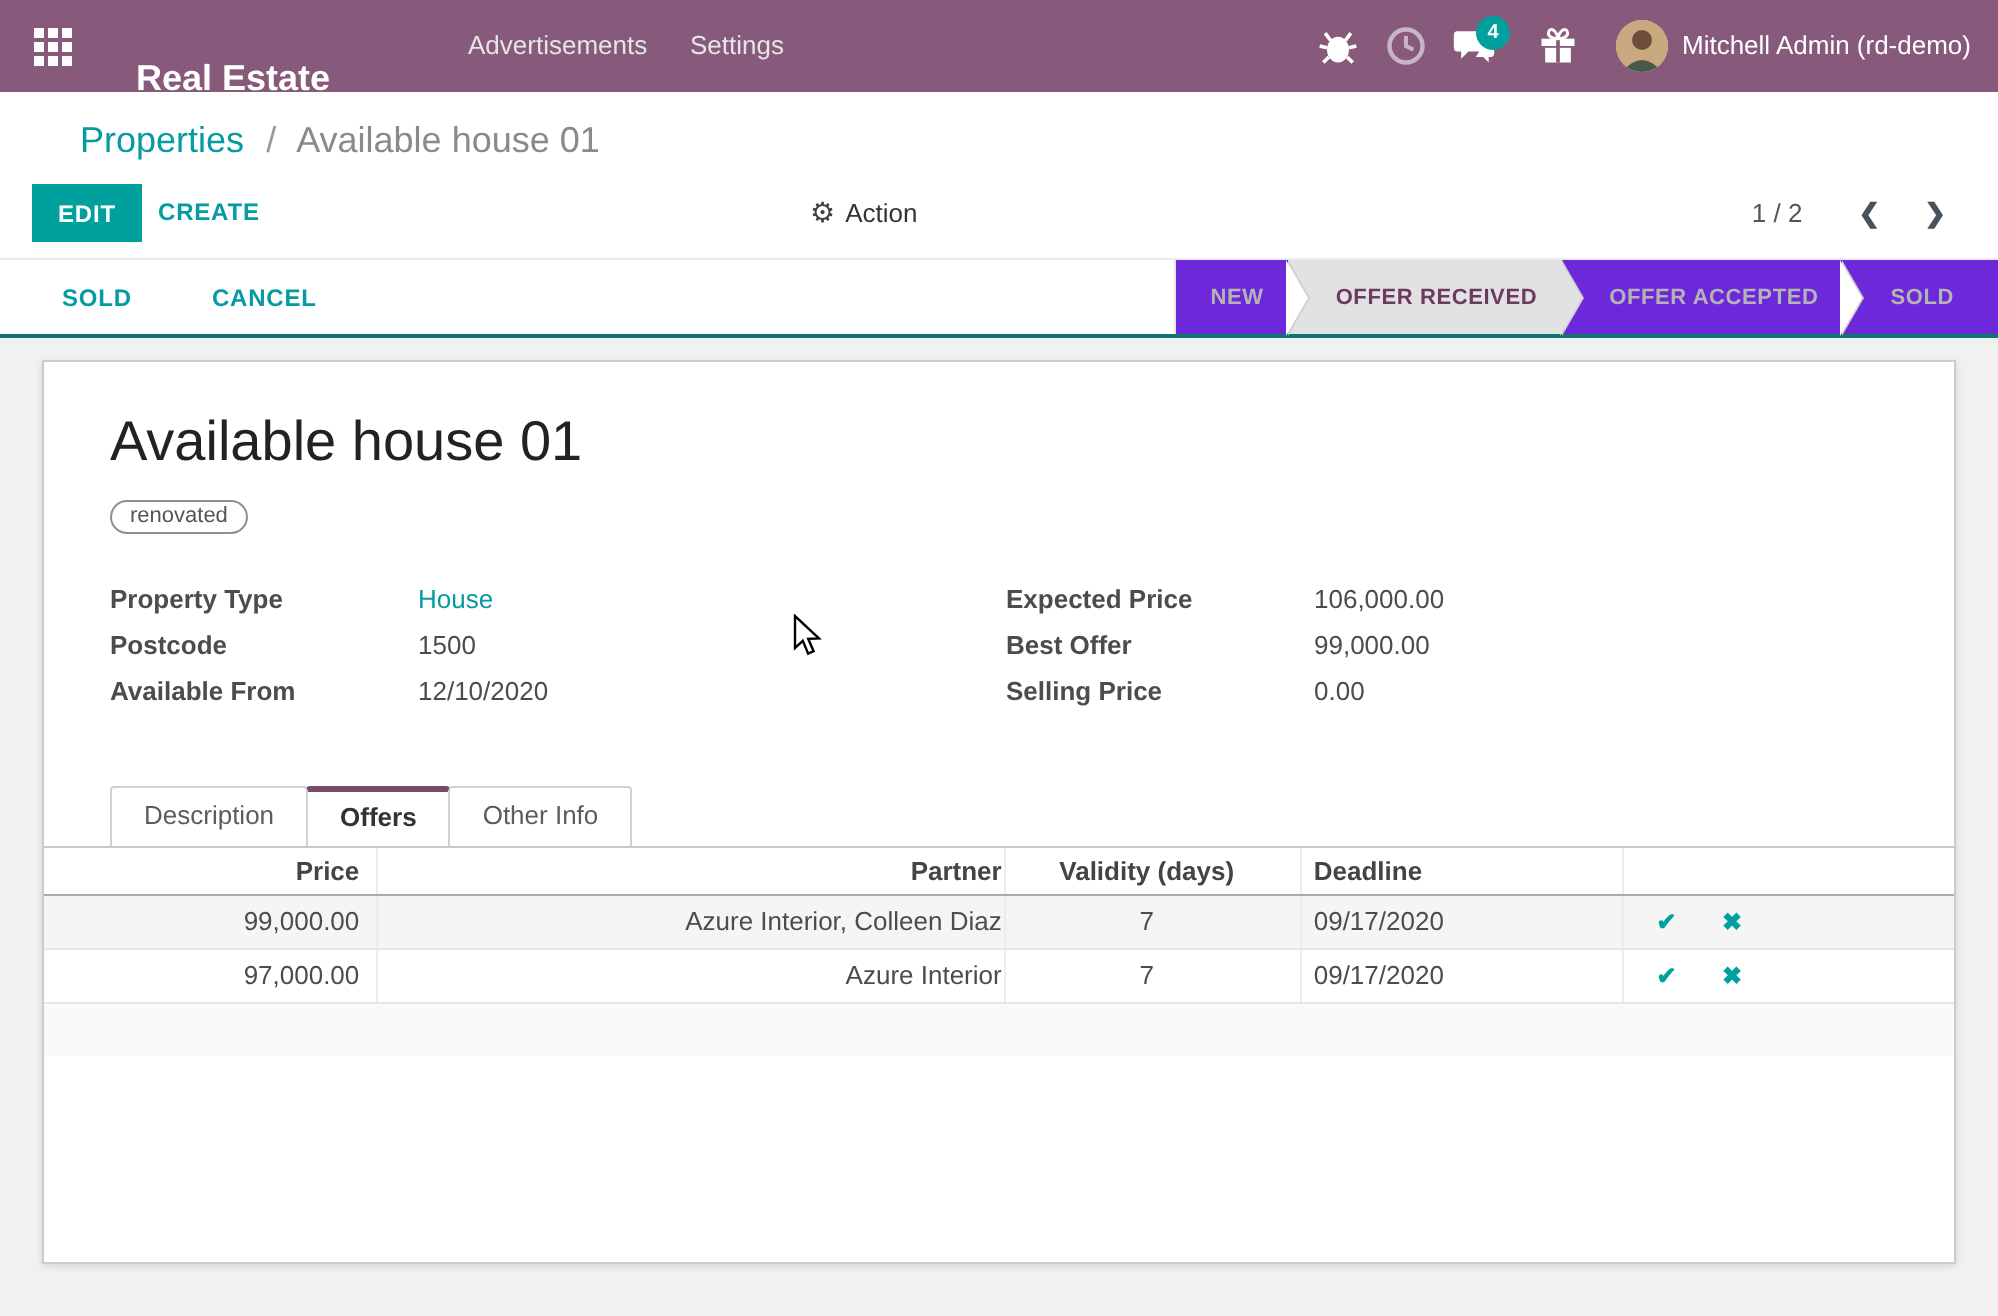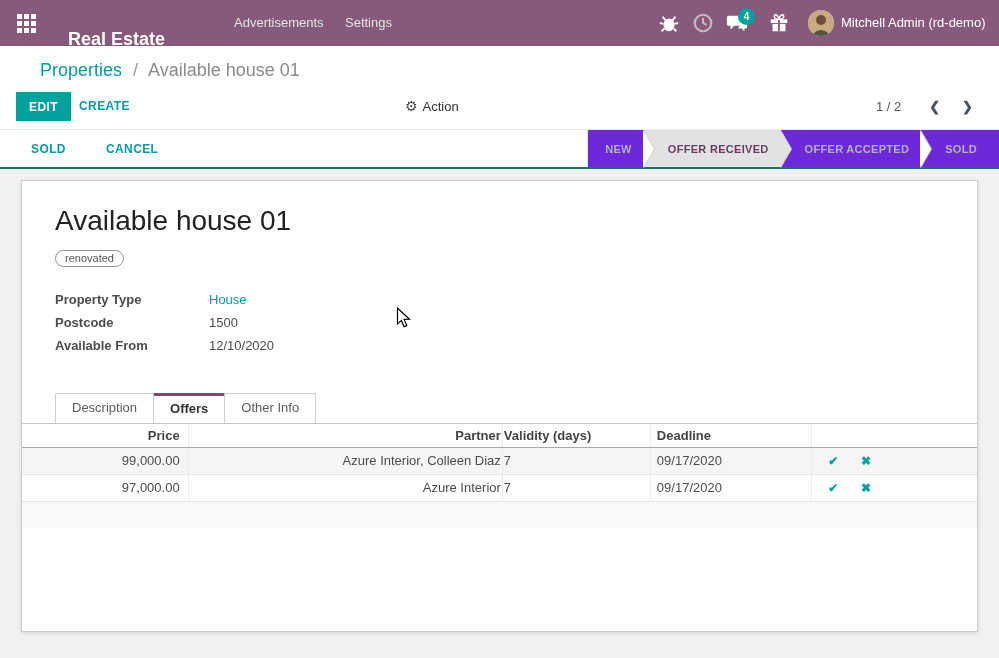--- a/index.html
+++ b/index.html
@@ -87,21 +87,21 @@
   table.offers { width:100%; border-collapse:collapse; table-layout:fixed; }
   .offers th { height:23px; font-size:13px; font-weight:bold; color:#444; border-bottom:1px solid #ababab; }
   .offers td { height:27px; font-size:13px; color:#4c4c4c; border-bottom:1px solid #e6e6e6; }
   .offers th, .offers td { border-right:1px solid #ececec; overflow:hidden; white-space:nowrap; }
   .offers th:last-child, .offers td:last-child { border-right:none; }
   .offers tbody tr.stripe { background:#f5f5f5; }
   .offers tbody tr.empty-row { background:#fafafa; }
   .offers tbody tr.empty-row td { border-bottom:none; border-right:none; }
   .col-price { text-align:right; padding-right:8px; }
   .col-partner { text-align:right; padding-left:5px; }
-  .col-validity { text-align:left; padding-right:7px; }
+  .col-validity { text-align:center; padding-right:7px; }
   .col-deadline { text-align:left; padding-left:6px; }
   .col-actions { padding-left:16px; }
   .row-icon { display:inline-block; font-size:12px; font-weight:bold; color:#00a09d; cursor:pointer; }
   .icon-accept { margin-right:19px; }
 
   .cursor-overlay { position:absolute; left:396px; top:307px; z-index:20; pointer-events:none; }
 </style>
 </head>
 <body>
 
@@ -198,20 +198,34 @@
             <span class="field-label">Property Type</span>
             <span class="field-value link">House</span>
           </div>
           <div class="field-row">
             <span class="field-label">Postcode</span>
             <span class="field-value">1500</span>
           </div>
           <div class="field-row">
             <span class="field-label">Available From</span>
             <span class="field-value">12/10/2020</span>
+          </div>
+        </div>
+        <div class="fields-col-right">
+          <div class="field-row">
+            <span class="field-label">Expected Price</span>
+            <span class="field-value">106,000.00</span>
+          </div>
+          <div class="field-row">
+            <span class="field-label">Best Offer</span>
+            <span class="field-value">99,000.00</span>
+          </div>
+          <div class="field-row">
+            <span class="field-label">Selling Price</span>
+            <span class="field-value">0.00</span>
           </div>
         </div>
       </div>
 
       <div class="tabs">
         <div class="tab">Description</div>
         <div class="tab active">Offers</div>
         <div class="tab">Other Info</div>
       </div>
 

